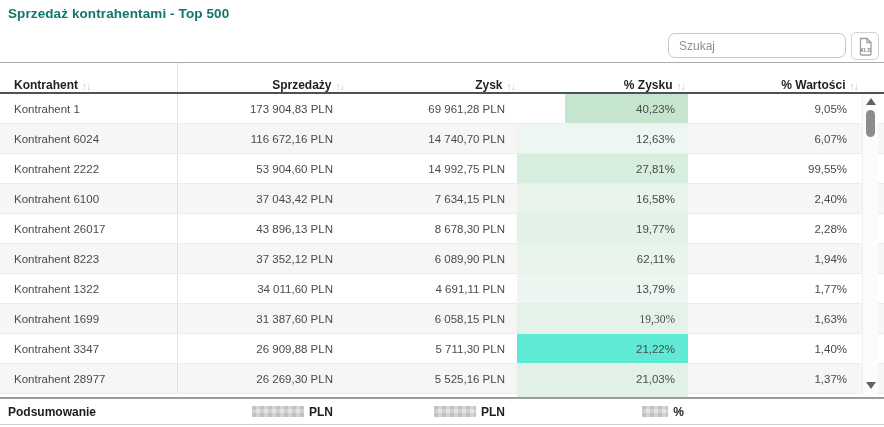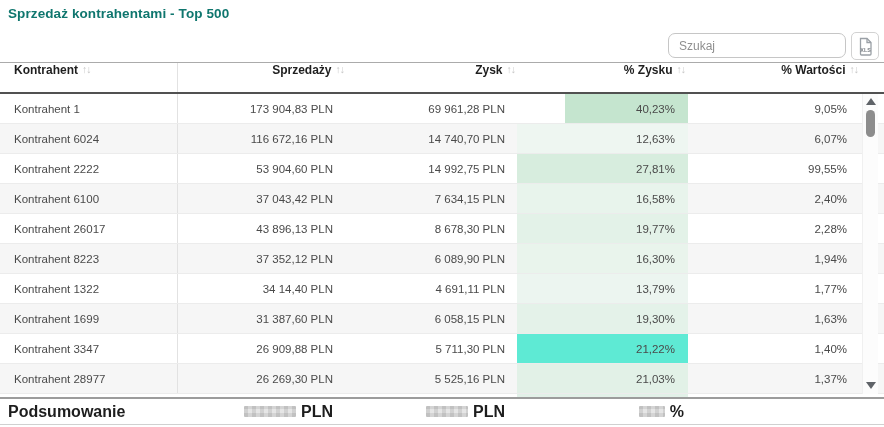--- a/index.html
+++ b/index.html
@@ -12,41 +12,41 @@
   .search{position:absolute;left:668px;top:33px;width:178px;height:25px;border:1px solid #c6c6c6;border-radius:7px;
     padding:0 10px;font-size:12px;color:#444;outline:none;font-family:"Liberation Sans",sans-serif;background:#fff}
   .search::placeholder{color:#8f8f8f}
   .xls-btn{position:absolute;left:851px;top:32px;width:28px;height:28px;border:1px solid #d2d2d2;border-radius:5px;
     background:#fff;display:flex;align-items:center;justify-content:center;cursor:pointer;padding:0}
 
   .table{position:absolute;left:0;top:62px;width:884px}
   .grid{display:grid;grid-template-columns:178px 169px 170px 171px 174px 22px}
 
   .thead{height:32px;border-top:1px solid #ababab;border-bottom:2px solid #515151;align-items:center}
-  .th{display:flex;align-items:flex-start;font-size:12px;font-weight:bold;color:#1f1f1f;height:100%;cursor:pointer}
+  .th{display:flex;align-items:flex-end;font-size:12px;font-weight:bold;color:#1f1f1f;height:100%;cursor:pointer}
   .th .sort{font-weight:normal;color:#c9c9c9;font-size:10.5px;margin-left:4px;letter-spacing:-1px}
   .t-left{padding-left:14px;border-right:1px solid #e2e2e2}
   .t-r2{justify-content:flex-end;padding-right:3px}
   .t-r3{justify-content:flex-end;padding-right:2px}
   .t-r4{justify-content:flex-end;padding-right:3px}
   .t-r5{justify-content:flex-end;padding-right:4px}
 
   .tr{height:30px;border-bottom:1px solid #ececec;background:#fff;font-size:11.5px;cursor:pointer}
   .tr.alt{background:#f6f6f6}
   .td{display:flex;align-items:center;height:100%;color:#4a4a4a;white-space:nowrap}
   .c-kontrahent{padding-left:14px;border-right:1px solid #e2e2e2}
   .c-sprzedazy{justify-content:flex-end;padding-right:14px}
   .c-zysk{justify-content:flex-end;padding-right:12px}
   .c-zysk-pct{justify-content:flex-end;padding-right:13px}
   .c-wartosci-pct{justify-content:flex-end;padding-right:15px}
 
   .sliver{position:relative;height:3px;background:#fff}
   .sliver .heat-sliver{position:absolute;left:517px;top:0;width:171px;height:3px;background:#e2f1e8}
 
-  .summary{height:28px;border-top:2px solid #9c9c9c;border-bottom:1px solid #d0d0d0;align-items:center;font-size:16px}
+  .summary{height:28px;border-top:2px solid #9c9c9c;border-bottom:1px solid #d0d0d0;align-items:center;font-size:12px}
   .sum-cell{display:flex;align-items:center;height:100%;font-weight:bold;color:#1d1d1d;white-space:nowrap}
   .sum-label{padding-left:8px}
   .sum-r2{justify-content:flex-end;padding-right:14px}
   .sum-r3{justify-content:flex-end;padding-right:12px}
   .sum-r4{justify-content:flex-end;padding-right:4px}
   .px{display:inline-block;height:11px;margin-right:5px;border-radius:1px;
     background-image:repeating-linear-gradient(90deg,rgba(0,0,0,.10) 0 4px,rgba(0,0,0,.015) 4px 8px),
                      repeating-linear-gradient(0deg,#d7d7d7 0 4px,#e9e9e9 4px 8px)}
   .px-w52{width:52px}.px-w42{width:42px}.px-w26{width:26px}
 
@@ -143,39 +143,39 @@
     <div class="td c-zysk">8 678,30 PLN</div>
     <div class="td c-zysk-pct heat" style="background: rgb(227, 242, 232);">19,77%</div>
     <div class="td c-wartosci-pct">2,28%</div>
     <div></div>
   </div>
 
   <div class="grid tr alt">
     <div class="td c-kontrahent">Kontrahent 8223</div>
     <div class="td c-sprzedazy">37 352,12 PLN</div>
     <div class="td c-zysk">6 089,90 PLN</div>
-    <div class="td c-zysk-pct heat" style="background: rgb(233, 244, 236);">16,30%</div>
+    <div class="td c-zysk-pct heat" style="background: rgb(233, 244, 236);">62,11%</div>
     <div class="td c-wartosci-pct">1,94%</div>
     <div></div>
   </div>
 
   <div class="grid tr">
     <div class="td c-kontrahent">Kontrahent 1322</div>
-    <div class="td c-sprzedazy">34 14,40 PLN</div>
+    <div class="td c-sprzedazy">34 011,60 PLN</div>
     <div class="td c-zysk">4 691,11 PLN</div>
     <div class="td c-zysk-pct heat" style="background: rgb(236, 245, 240);">13,79%</div>
     <div class="td c-wartosci-pct">1,77%</div>
     <div></div>
   </div>
 
   <div class="grid tr alt">
     <div class="td c-kontrahent">Kontrahent 1699</div>
     <div class="td c-sprzedazy">31 387,60 PLN</div>
     <div class="td c-zysk">6 058,15 PLN</div>
-    <div class="td c-zysk-pct heat" style="background: rgb(228, 242, 233);">19,30%</div>
+    <div class="td c-zysk-pct heat" style="background: rgb(228, 242, 233); font-family: Liberation Serif, serif;">19,30%</div>
     <div class="td c-wartosci-pct">1,63%</div>
     <div></div>
   </div>
 
   <div class="grid tr">
     <div class="td c-kontrahent">Kontrahent 3347</div>
     <div class="td c-sprzedazy">26 909,88 PLN</div>
     <div class="td c-zysk">5 711,30 PLN</div>
     <div class="td c-zysk-pct heat" style="background: #5eead4;">21,22%</div>
     <div class="td c-wartosci-pct">1,40%</div>

